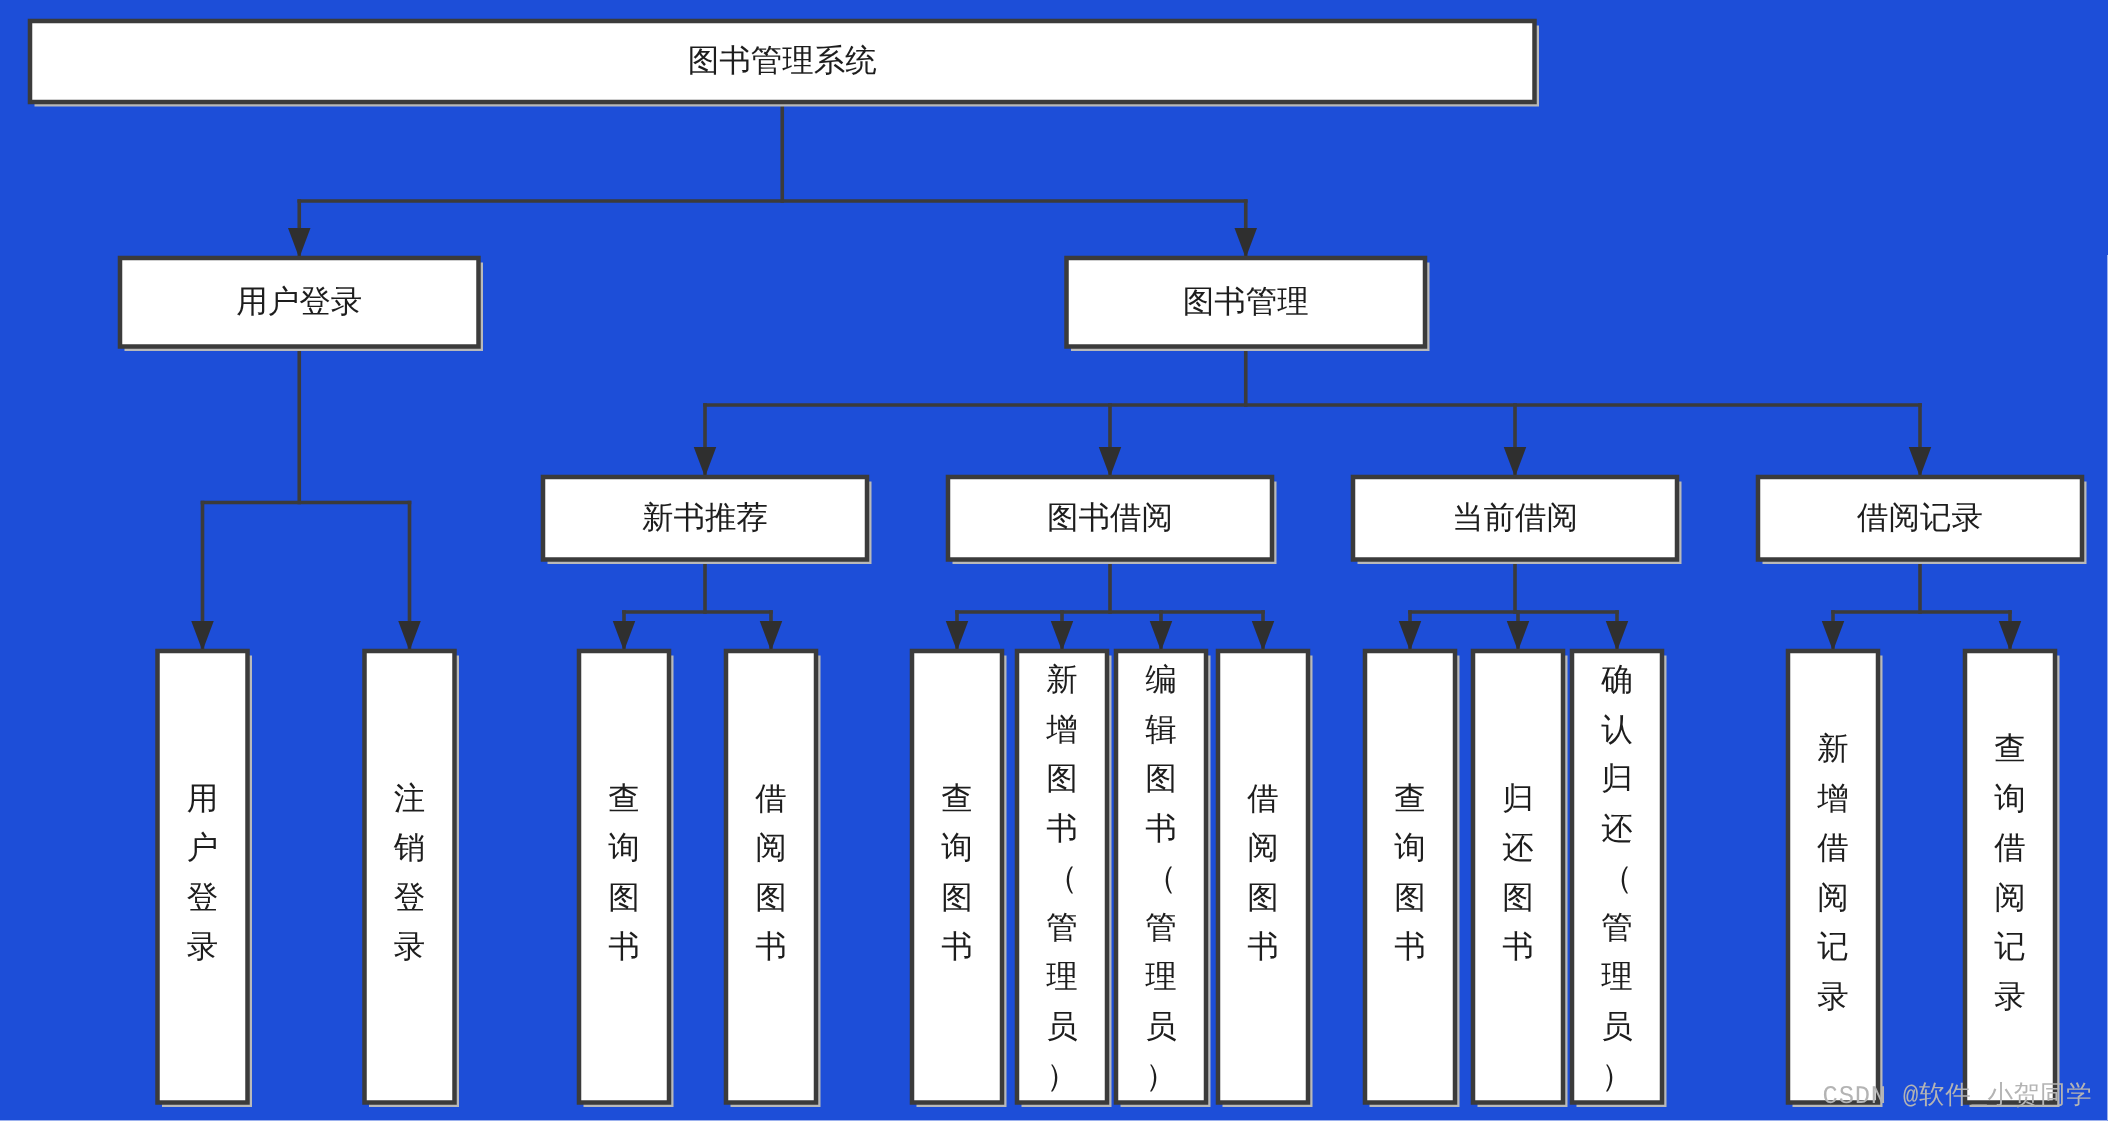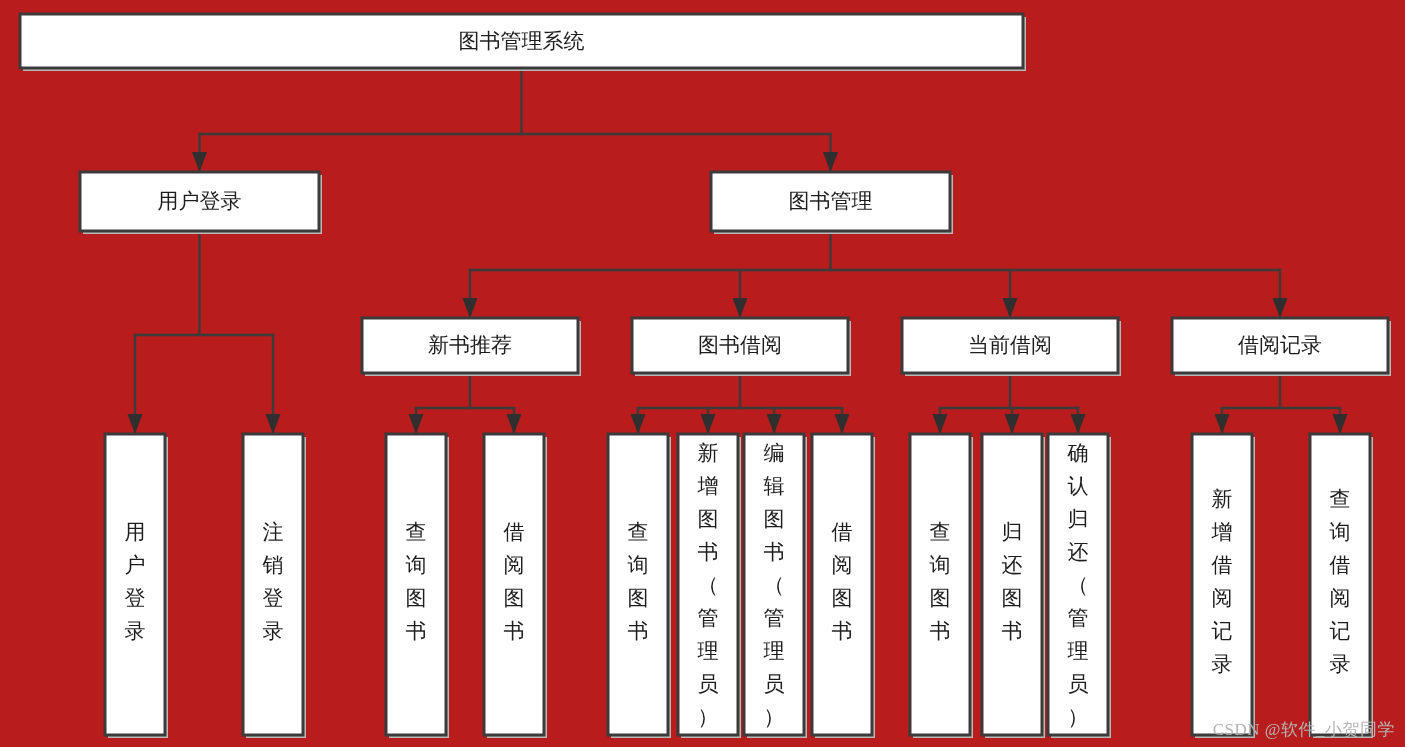--- a/index.html
+++ b/index.html
@@ -1,19 +1,19 @@
 <!DOCTYPE html>
 <html><head>
 <meta charset="utf-8">
 <style>
   html,body{margin:0;padding:0;background:#ffffff;}
   #stage{
     position:relative;
     width:1405px;height:747px;
-    background:#b91c1c;
+    background:#1d4ed8;
     font-family:"Liberation Sans","DejaVu Sans",sans-serif;
     overflow:hidden;
     text-align:right;
   }
   svg#diagram{position:absolute;left:0;top:0;width:1405px;height:747px;display:block;}
   .node-rect{fill:#ffffff;stroke:#3b3b3b;stroke-width:3;}
   .node-shadow{fill:#b9b9b9;stroke:none;}
   .edge{stroke:#3b3b3b;stroke-width:2.4;fill:none;stroke-linecap:square;}
   .arrow-head{fill:#2f2f2f;stroke:none;}
   .node-label{
@@ -25,21 +25,21 @@
   }
   .node-label-v{
     font-family:"Liberation Sans","DejaVu Sans",sans-serif;
     fill:#1d1d1d;
     font-size:21px;
     text-anchor:middle;
   }
   .watermark{
     position:absolute;
     right:10px;bottom:6px;
-    font-family:Liberation Serif, serif;
+    font-family:Liberation Mono, monospace;
     font-size:17px;
     color:#b4b4b4;
     letter-spacing:.5px;
     white-space:nowrap;
     user-select:none;
   }
 </style>
 </head>
 <body>
 

